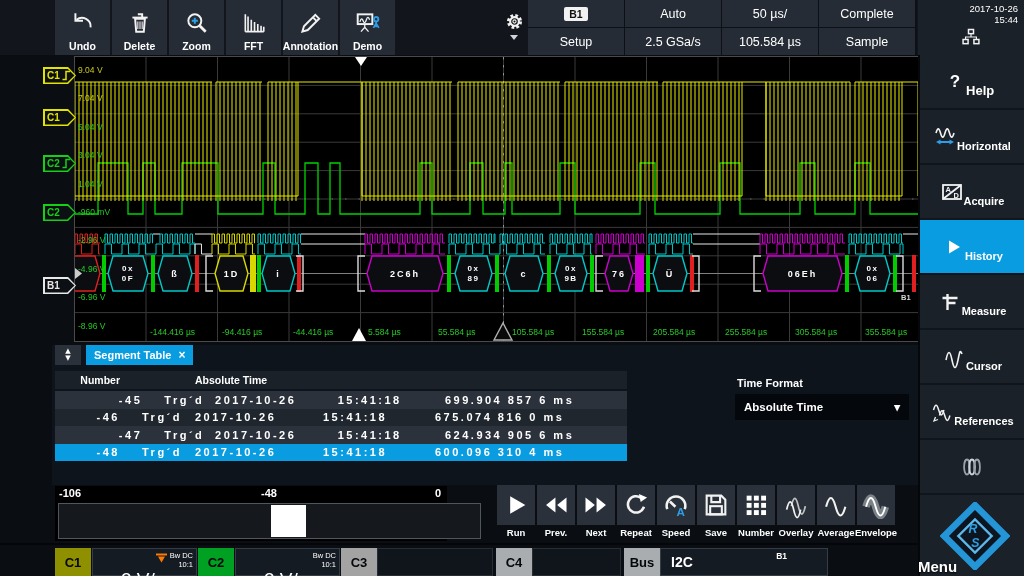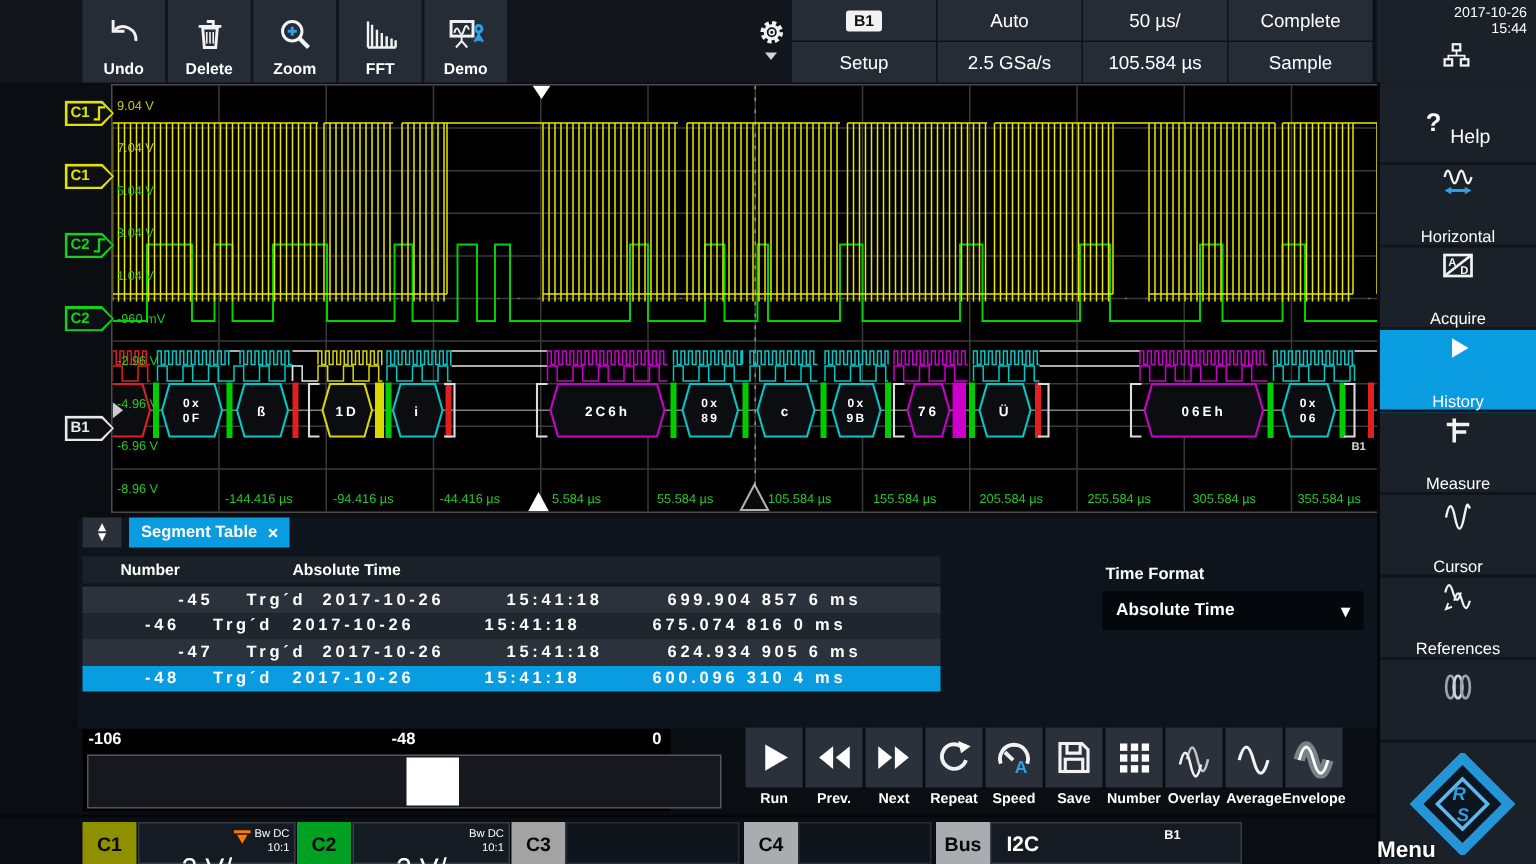--- a/index.html
+++ b/index.html
@@ -26,23 +26,23 @@
 
   
   .wfwrap{position:absolute;left:75px;top:57px;width:843px;height:284px;background:#000;outline:1px solid #4a4a4a;cursor:crosshair;}
   .chtag{position:absolute;left:43px;width:33px;height:17px;}
   .chtag .outer{position:absolute;inset:0;clip-path:polygon(0 0,76% 0,100% 50%,76% 100%,0 100%);}
   .chtag .inner{position:absolute;inset:1.5px;clip-path:polygon(0 0,76% 0,100% 50%,76% 100%,0 100%);background:#0c0f13;}
   .chtag .txt{position:absolute;inset:0;display:flex;align-items:center;justify-content:flex-start;padding-left:4px;font-size:10px;font-weight:bold;gap:2px;}
 
   
   .sidebar{position:absolute;right:0;top:55px;width:106px;bottom:0;background:#1a2129;border-left:2px solid #05070a;box-sizing:border-box;}
-  .sb-item{height:55px;border-bottom:2px solid #10151b;display:flex;flex-direction:column;align-items:center;justify-content:center;cursor:pointer;box-sizing:border-box;}
+  .sb-item{height:55px;border-bottom:2px solid #10151b;display:flex;flex-direction:row;align-items:center;justify-content:center;cursor:pointer;box-sizing:border-box;}
   .sb-item.active{background:#0a9ce0;}
-  .sb-item .lb{font-size:11px;font-weight:normal;margin-top:18px;}
+  .sb-item .lb{font-size:11px;font-weight:bold;margin-top:18px;}
   .sb-help{flex-direction:row;gap:6px;}
   .sb-help .q{font-size:17px;font-weight:bold;}
   .menuarea{position:absolute;bottom:0;right:0;width:106px;height:80px;pointer-events:none;}
   .menuarea .logo{position:absolute;right:14px;bottom:6px;pointer-events:auto;cursor:pointer;}
   .menuarea .lb{position:absolute;bottom:1px;width:100%;text-align:left;font-size:15px;font-weight:bold;text-shadow:0 1px 2px #000;}
 
   
   .segpanel{position:absolute;left:52px;top:345px;width:866px;height:140px;background:#0e141b;}
   .collapsebtn{position:absolute;left:3px;top:0;width:26px;height:20px;background:#2a313a;display:flex;align-items:center;justify-content:center;cursor:pointer;}
   .tab{position:absolute;left:34px;top:0;height:20px;padding:0 8px;background:#0a9ce0;display:flex;align-items:center;gap:7px;font-size:11px;font-weight:bold;cursor:pointer;}
@@ -114,20 +114,29 @@
           <span class="lb">Zoom</span>
         </div>
         <div class="tb-btn">
           <span class="ic">
             <svg width="26" height="26" viewBox="0 0 24 24" fill="none" stroke="#f2f2f2" stroke-width="1.8">
               <path d="M4 20V4M4 20h17" stroke-width="1.5"></path>
               <path d="M6.5 20V6M9.5 20V9M12.5 20v-9M15.5 20v-7M18.5 20v-5.5M21 20v-4.5" stroke-width="1.5"></path>
             </svg>
           </span>
           <span class="lb">FFT</span>
+        </div>
+        <div class="tb-btn">
+          <span class="ic">
+            <svg width="26" height="26" viewBox="0 0 24 24" fill="none" stroke="#f2f2f2" stroke-width="1.8">
+              <path d="M4 20l1.5-5L16 4.5 19.5 8 9 18.5 4 20z"></path>
+              <path d="M13.8 6.8l3.2 3.2"></path>
+            </svg>
+          </span>
+          <span class="lb">Annotation</span>
         </div>
         <div class="tb-btn">
           <span class="ic">
             <svg width="26" height="26" viewBox="0 0 24 24" fill="none" stroke="#f2f2f2" stroke-width="1.8">
               <rect x="2.5" y="4" width="13.5" height="9"></rect>
               <path d="M4.5 11c1-3.5 2-3.5 3-1s2 2.5 3-1 2-2.5 3 0" stroke-width="1.2"></path>
               <path d="M9 13v3M5.5 20 9 16l3.5 4" stroke-width="1.2"></path>
               <g stroke="#2e9fe6">
                 <circle cx="19.5" cy="8.5" r="2"></circle>
                 <path d="M19.5 10.5v5.5M19.5 12.5 17 16.5M19.5 12.5 22 16.5" stroke-width="1.6"></path>

